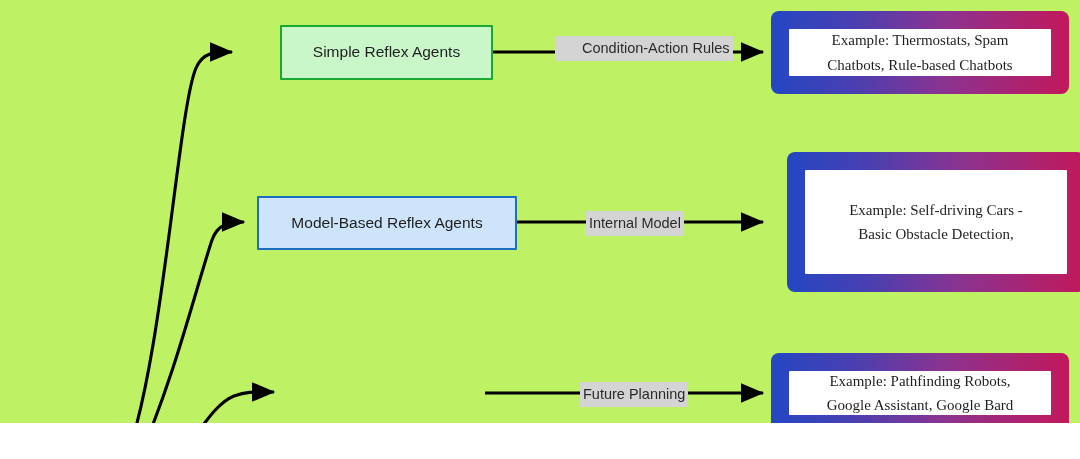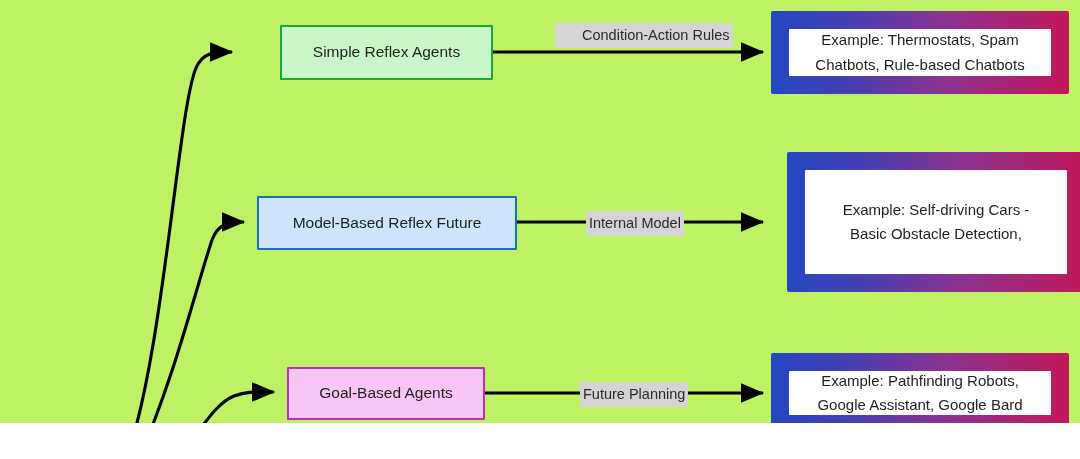--- a/index.html
+++ b/index.html
@@ -64,22 +64,23 @@
     padding: 2px 3px;
     white-space: nowrap;
     box-sizing: border-box;
   }
 
   
   .example-box {
     position: absolute;
     box-sizing: border-box;
     padding: 18px;
-    border-radius: 2px;
+    border-radius: 8px;
     background: linear-gradient(90deg, #2447c4 0%, #4a3fb0 28%, #8b3391 58%, #c2185b 100%);
+    font-family: Liberation Serif, serif;
   }
   .example-inner {
     width: 100%;
     height: 100%;
     box-sizing: border-box;
     background: #ffffff;
     display: flex;
     align-items: center;
     justify-content: center;
     padding: 4px 10px;
@@ -110,53 +111,50 @@
 
     <line x1="493" y1="52" x2="763" y2="52" stroke="#000000" stroke-width="3.1" marker-end="url(#arrow)"></line>
     <line x1="517" y1="222" x2="763" y2="222" stroke="#000000" stroke-width="3.1" marker-end="url(#arrow)"></line>
     <line x1="485" y1="393" x2="763" y2="393" stroke="#000000" stroke-width="3.1" marker-end="url(#arrow)"></line>
   </svg>
 
   <div class="node node-green" style="left:280px; top:25px; width:213px; height:55px;">
     <span>Simple Reflex Agents</span>
   </div>
 
-  <div class="edge-label" style="left:555px; top:23px;padding-left:27px;">
+  <div class="edge-label" style="left:555px; top:36px;padding-left:27px;">
     <span>Condition-Action Rules</span>
   </div>
 
   <div class="example-box" style="left:771px; top:11px; width:298px; height:83px;">
     <div class="example-inner">
       <div class="example-text">
         <div>Example: Thermostats, Spam</div>
         <div>Chatbots, Rule-based Chatbots</div>
       </div>
     </div>
   </div>
 
   <div class="node node-blue" style="left:257px; top:196px; width:260px; height:54px;">
-    <span>Model-Based Reflex Future</span>
+    <span>Model-Based Reflex Agents</span>
   </div>
 
   <div class="edge-label" style="left:586px; top:211px;">
     <span>Internal Model</span>
   </div>
 
   <div class="example-box" style="left:771px; top:152px; width:298px; height:140px;margin-left:16px;">
     <div class="example-inner">
       <div class="example-text">
         <div>Example: Self-driving Cars -</div>
         <div>Basic Obstacle Detection,</div>
       </div>
     </div>
   </div>
 
-  <div class="node node-goal node-pink" style="left:287px; top:367px; width:198px; height:53px;">
-    <span>Goal-Based Agents</span>
-  </div>
 
   <div class="edge-label" style="left:580px; top:382px;">
     <span>Future Planning</span>
   </div>
 
   <div class="example-box" style="left:771px; top:353px; width:298px; height:80px;">
     <div class="example-inner">
       <div class="example-text">
         <div>Example: Pathfinding Robots,</div>
         <div>Google Assistant, Google Bard</div>

